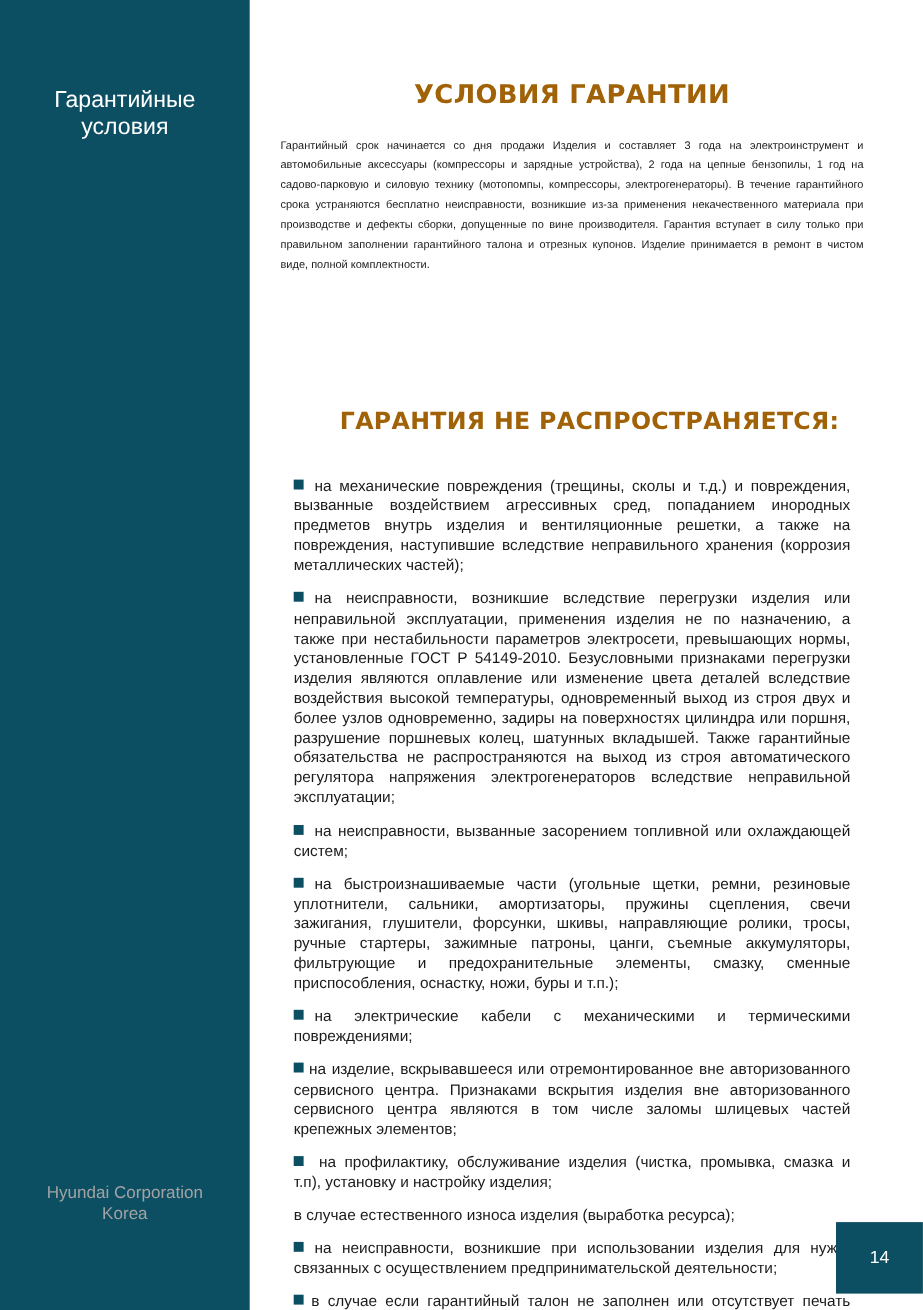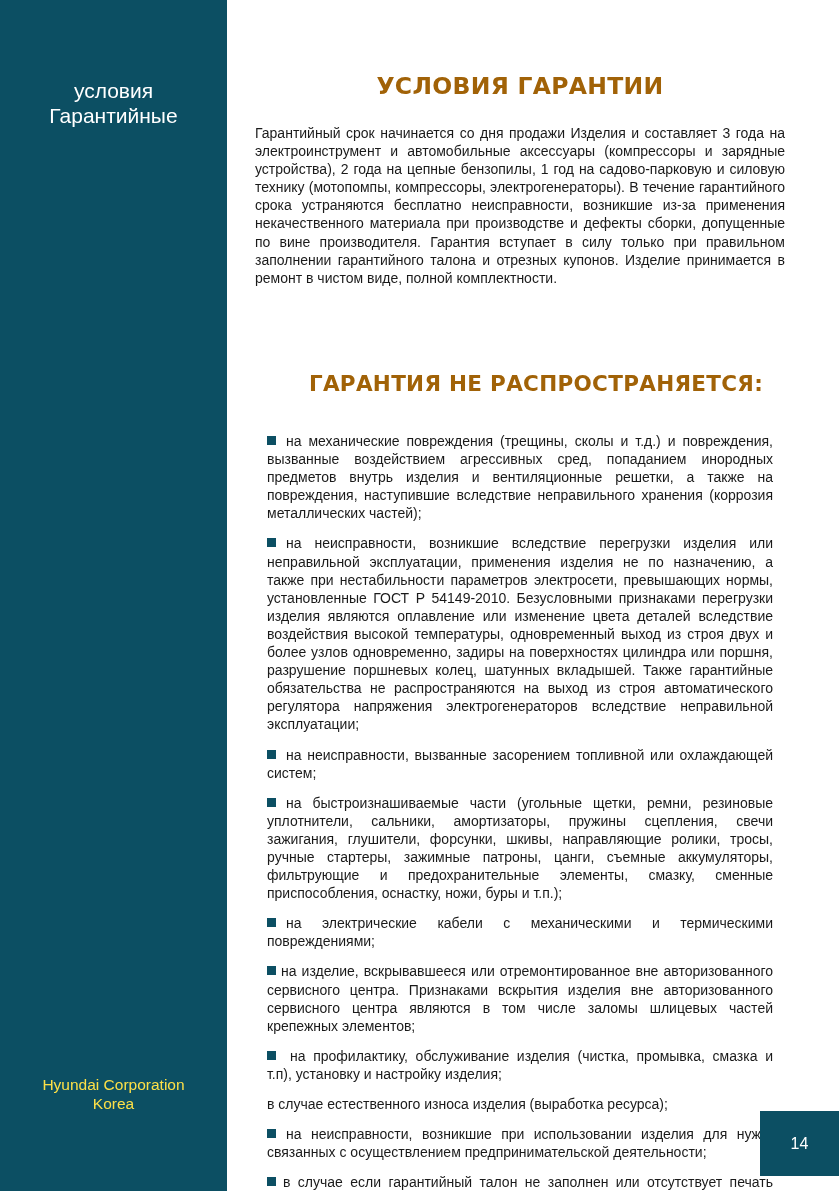--- a/index.html
+++ b/index.html
@@ -12,34 +12,34 @@
   .sidebar {
     position: absolute; left: 0; top: 0; width: 227px; height: 1191px;
     background: #0c4f63;
   }
   .sidebar-title {
     position: absolute; left: 0; top: 78px; width: 227px;
     text-align: center; color: #ffffff; font-size: 21px; line-height: 25px;
   }
   .sidebar-footer {
     position: absolute; left: 0; top: 1075px; width: 227px;
-    text-align: center; color: #fde047; font-size: 15.5px; line-height: 19px;
+    text-align: center; color: #a3a3a3; font-size: 15.5px; line-height: 19px;
   }
   .main {
     position: absolute; left: 255px; top: 0; width: 530px;
   }
   h1 {
     margin: 0; font-family: "DejaVu Sans", sans-serif; font-weight: bold;
     color: #a16207; text-align: center; letter-spacing: 0.3px;
   }
   .h1-a { position: absolute; left: 0; top: 72px; width: 530px; font-size: 23.5px; line-height: 28px; }
   .h1-b { position: absolute; left: 16px; top: 370px; width: 530px; font-size: 21.5px; line-height: 28px; }
   .para {
     position: absolute; left: 0; top: 124px; width: 530px;
-    font-size: 14px; line-height: 18.1px; text-align: justify; margin: 0;
+    font-size: 10px; line-height: 18.1px; text-align: justify; margin: 0;
   }
   .list {
     position: absolute; left: 0; top: 420px; width: 530px;
     margin: 0; padding: 0; list-style: none;
     font-size: 14px; line-height: 18.1px; text-align: justify;
   }
   .list li { margin: 12px; padding: 0; }
   .bullet {
     display: inline-block; width: 9px; height: 9px; background: #0c4f63;
     margin-right: 10px; vertical-align: 1px;
@@ -48,22 +48,22 @@
     position: absolute; left: 760px; top: 1111px; width: 79px; height: 65px;
     background: #0c4f63; color: #ffffff; font-size: 16px;
     display: flex; align-items: center; justify-content: center;
   }
 </style>
 </head>
 <body>
 
 <div class="sidebar">
   <div class="sidebar-title">
+    <div>Гарантийные</div>
     <div>условия</div>
-    <div>Гарантийные</div>
   </div>
   <div class="sidebar-footer">
     <div>Hyundai Corporation</div>
     <div>Korea</div>
   </div>
 </div>
 
 <div class="main">
   <h1 class="h1-a">УСЛОВИЯ ГАРАНТИИ</h1>
   <p class="para">Гарантийный срок начинается со дня продажи Изделия и составляет 3 года на электроинструмент и автомобильные аксессуары (компрессоры и зарядные устройства), 2 года на цепные бензопилы, 1 год на садово-парковую и силовую технику (мотопомпы, компрессоры, электрогенераторы). В течение гарантийного срока устраняются бесплатно неисправности, возникшие из-за применения некачественного материала при производстве и дефекты сборки, допущенные по вине производителя. Гарантия вступает в силу только при правильном заполнении гарантийного талона и отрезных купонов. Изделие принимается в ремонт в чистом виде, полной комплектности.</p>

